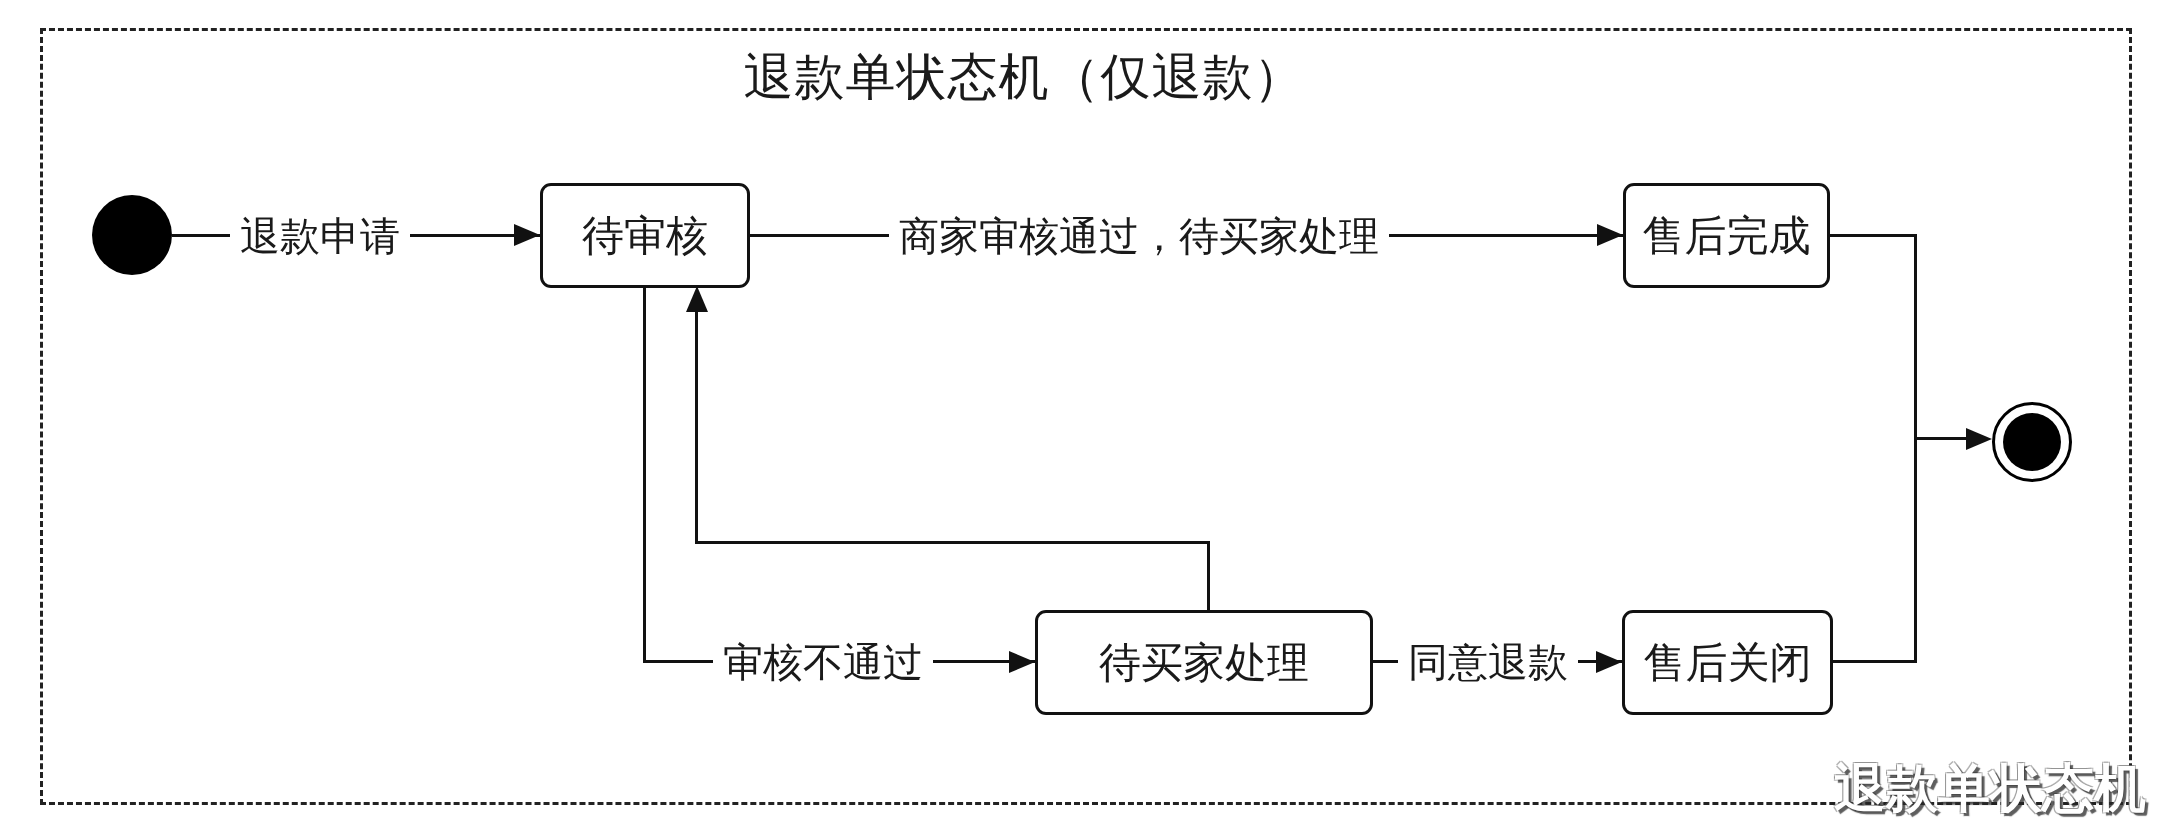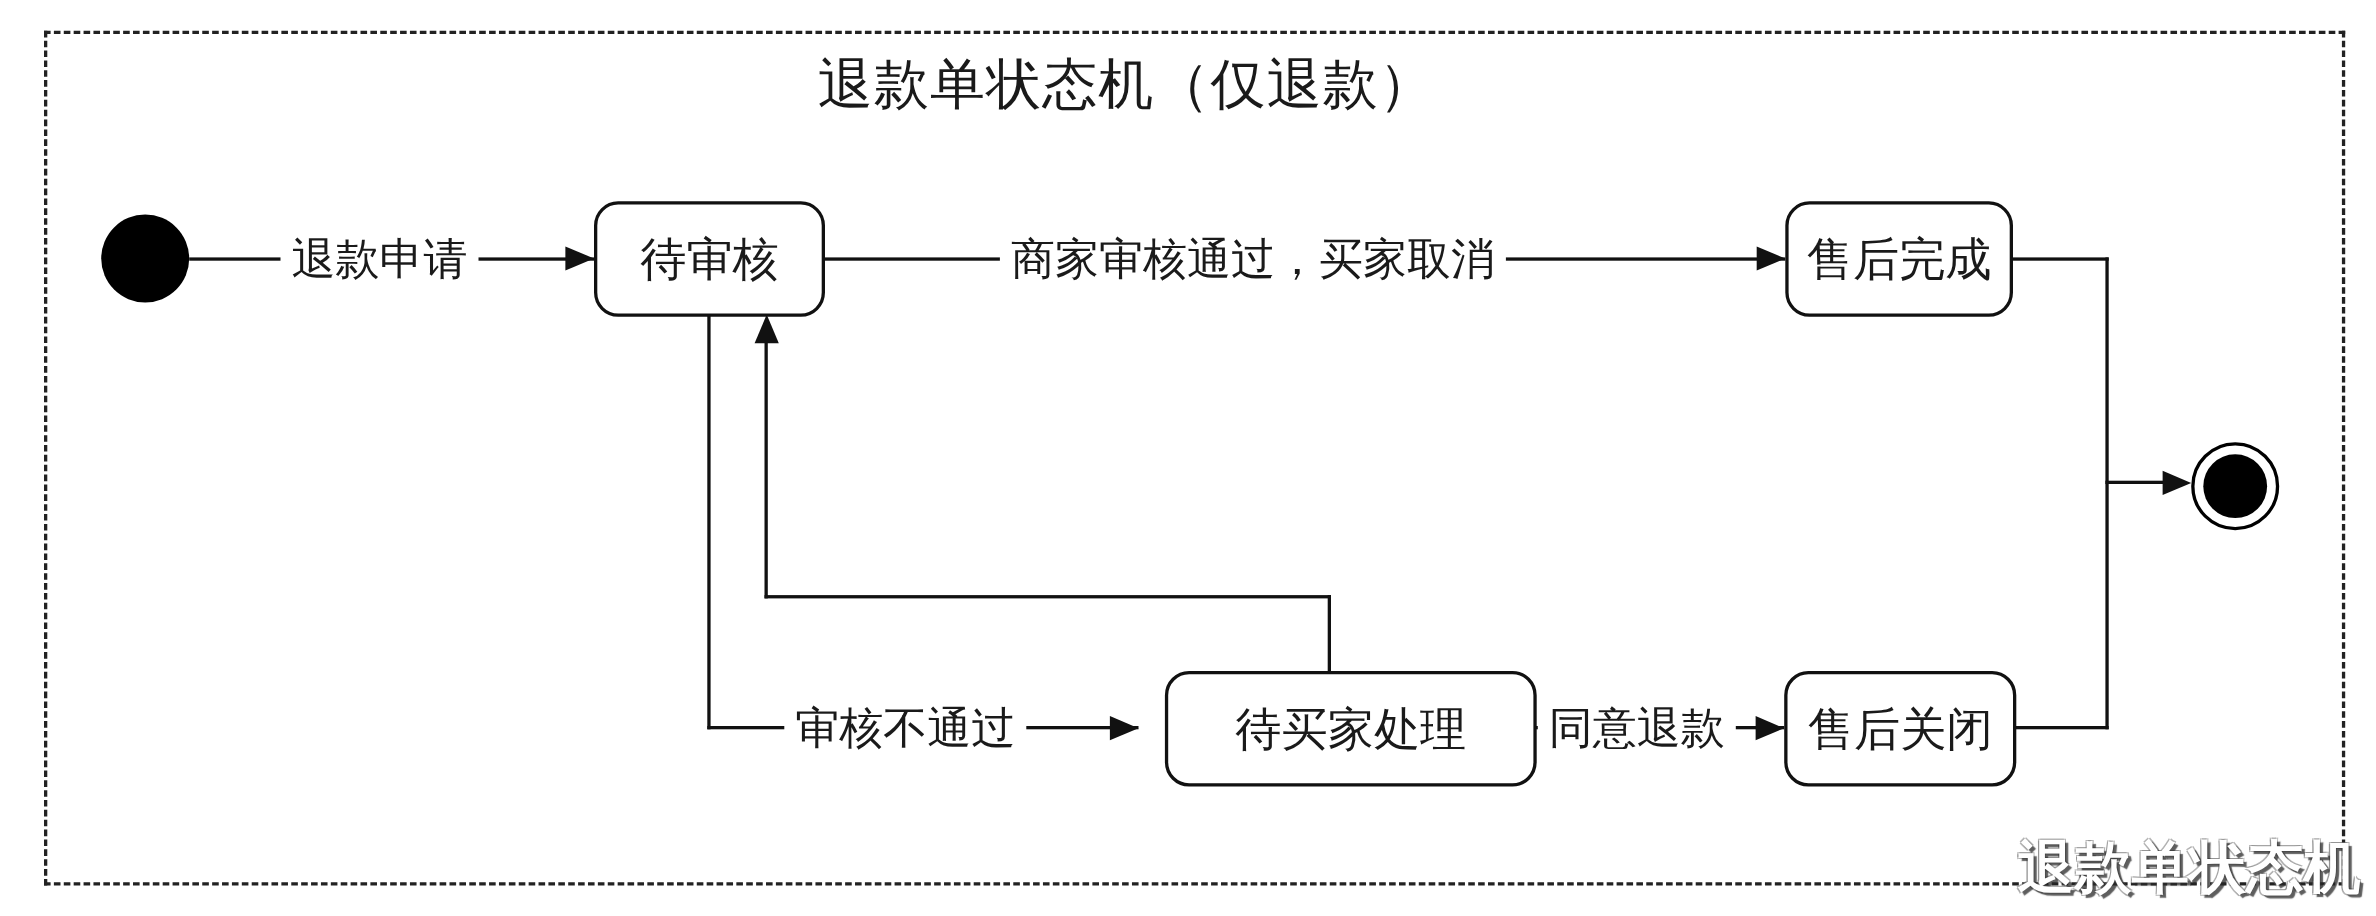--- a/index.html
+++ b/index.html
@@ -3,21 +3,21 @@
 <meta charset="utf-8">
 <style>
   html,body{margin:0;padding:0;background:#fff;}
   body{width:2160px;height:833px;position:relative;overflow:hidden;
        font-family:"Liberation Sans","DejaVu Sans",sans-serif;color:#1a1a1a;}
   .canvas{position:absolute;inset:0;}
   .frame{position:absolute;left:40px;top:28px;width:2086px;height:771px;
          border:3px dashed #222;}
   .title{position:absolute;left:1024px;top:44px;transform:translateX(-50%);
          font-size:50px;font-weight:normal;white-space:nowrap;letter-spacing:1px;}
-  .state-box{position:absolute;height:99px;border:3px solid #111;border-radius:22px;
+  .state-box{position:absolute;height:99px;border:3px solid #111;border-radius:11px;
              background:#fff;display:flex;align-items:center;justify-content:center;
              font-size:42px;white-space:nowrap;z-index:3;}
   .initial{position:absolute;left:92px;top:195px;width:80px;height:80px;
            border-radius:50%;background:#000;z-index:3;}
   .final-outer{position:absolute;left:1992px;top:402px;width:74px;height:74px;
                border:3px solid #000;border-radius:50%;background:#fff;
                display:flex;align-items:center;justify-content:center;z-index:3;}
   .final-inner{width:58px;height:58px;border-radius:50%;background:#000;}
   .line{position:absolute;background:#111;z-index:1;}
   .h{height:3px;} .v{width:3px;}
@@ -46,39 +46,39 @@
   <div class="initial"></div>
 
   <div class="state-box" style="left:540px;top:183px;width:204px;">
     <span>待审核</span>
   </div>
 
   <div class="state-box" style="left:1623px;top:183px;width:201px;">
     <span>售后完成</span>
   </div>
 
-  <div class="state-box" style="left:1035px;top:610px;width:332px;margin-left:24px;">
+  <div class="state-box" style="left:1035px;top:610px;width:332px;">
     <span>待买家处理</span>
   </div>
 
   <div class="state-box" style="left:1622px;top:610px;width:205px;">
     <span>售后关闭</span>
   </div>
 
   <div class="final-outer">
     <div class="final-inner"></div>
   </div>
 
   <div class="line h" style="left:172px;top:234px;width:368px;"></div>
   <div class="arrow right" style="left:514px;top:224px;"></div>
-  <span class="edge-label" style="left:345px;top:236px;">退款申请</span>
+  <span class="edge-label" style="left:320px;top:236px;">退款申请</span>
 
   <div class="line h" style="left:744px;top:234px;width:879px;"></div>
   <div class="arrow right" style="left:1597px;top:224px;"></div>
-  <span class="edge-label" style="left:1139px;top:236px;">商家审核通过，买家取消</span>
+  <span class="edge-label" style="left:1139px;top:236px;">商家审核通过，待买家处理</span>
 
   <div class="line v" style="left:643px;top:282px;height:381px;"></div>
   <div class="line h" style="left:643px;top:660px;width:392px;"></div>
   <div class="arrow right" style="left:1009px;top:651px;"></div>
   <span class="edge-label" style="left:823px;top:662px;">审核不通过</span>
 
   <div class="line v" style="left:1207px;top:541px;height:69px;"></div>
   <div class="line h" style="left:695px;top:541px;width:515px;"></div>
   <div class="line v" style="left:695px;top:310px;height:234px;"></div>
   <div class="arrow up" style="left:686px;top:286px;"></div>

